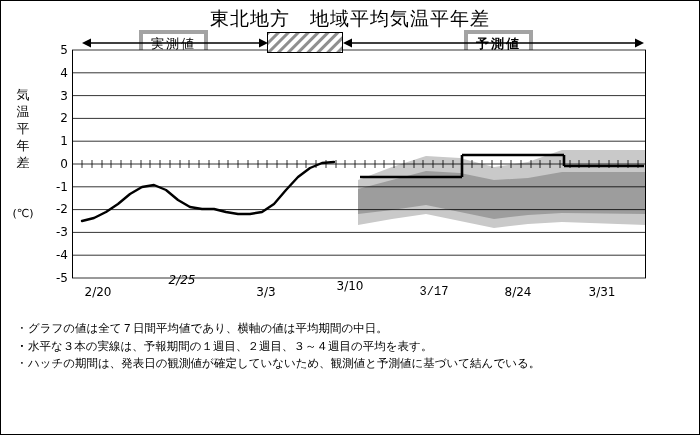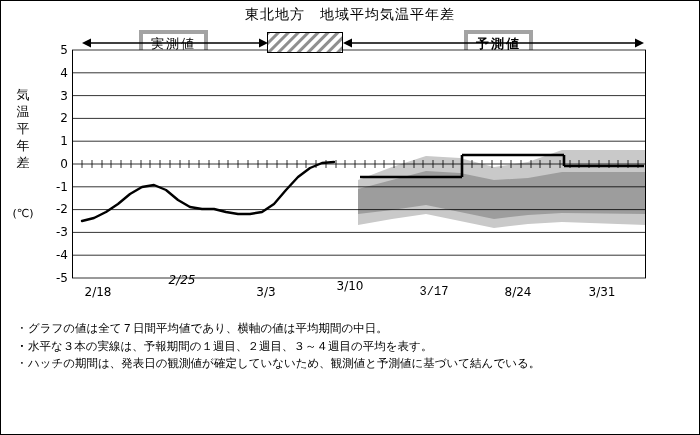--- a/index.html
+++ b/index.html
@@ -13,21 +13,21 @@
   }
   #frame{
     position:absolute;left:0;top:0;width:700px;height:435px;
     border:1px solid #000;
     box-sizing:border-box;
   }
   
   #title{
     position:absolute;left:0;top:6px;width:700px;
     text-align:center;
-    font-size:14px;
+    font-size:19px;
     letter-spacing:1px;
   }
   
   #chart{
     position:absolute;
     left:72px;top:32px;
     width:574px;height:265px;
   }
   #plot{
     position:absolute;
@@ -237,21 +237,21 @@
 <div class="ytick" style="left:34px;top:90px;">3</div>
 <div class="ytick" style="left:34px;top:112px;">2</div>
 <div class="ytick" style="left:34px;top:135px;">1</div>
 <div class="ytick" style="left:34px;top:158px;">0</div>
 <div class="ytick" style="left:34px;top:181px;">-1</div>
 <div class="ytick" style="left:34px;top:203px;">-2</div>
 <div class="ytick" style="left:34px;top:226px;">-3</div>
 <div class="ytick" style="left:34px;top:249px;">-4</div>
 <div class="ytick" style="left:34px;top:272px;">-5</div>
 
-<div class="xtick" style="left:68px;top:285px;">2/18</div>
+<div class="xtick" style="left:68px;top:285px;">2/20</div>
 <div class="xtick" style="left:152px;top:273px;font-style:italic;">2/25</div>
 <div class="xtick" style="left:236px;top:285px;">3/3</div>
 <div class="xtick" style="left:320px;top:279px;">3/10</div>
 <div class="xtick" style="left:404px;top:285px;font-family:Liberation Mono, monospace;">3/17</div>
 <div class="xtick" style="left:488px;top:285px;">8/24</div>
 <div class="xtick" style="left:572px;top:285px;">3/31</div>
 
 <div id="notes">
   <div class="note"><span class="bullet">・</span><span>グラフの値は全て７日間平均値であり、横軸の値は平均期間の中日。</span></div>
   <div class="note"><span class="bullet">・</span></div>

